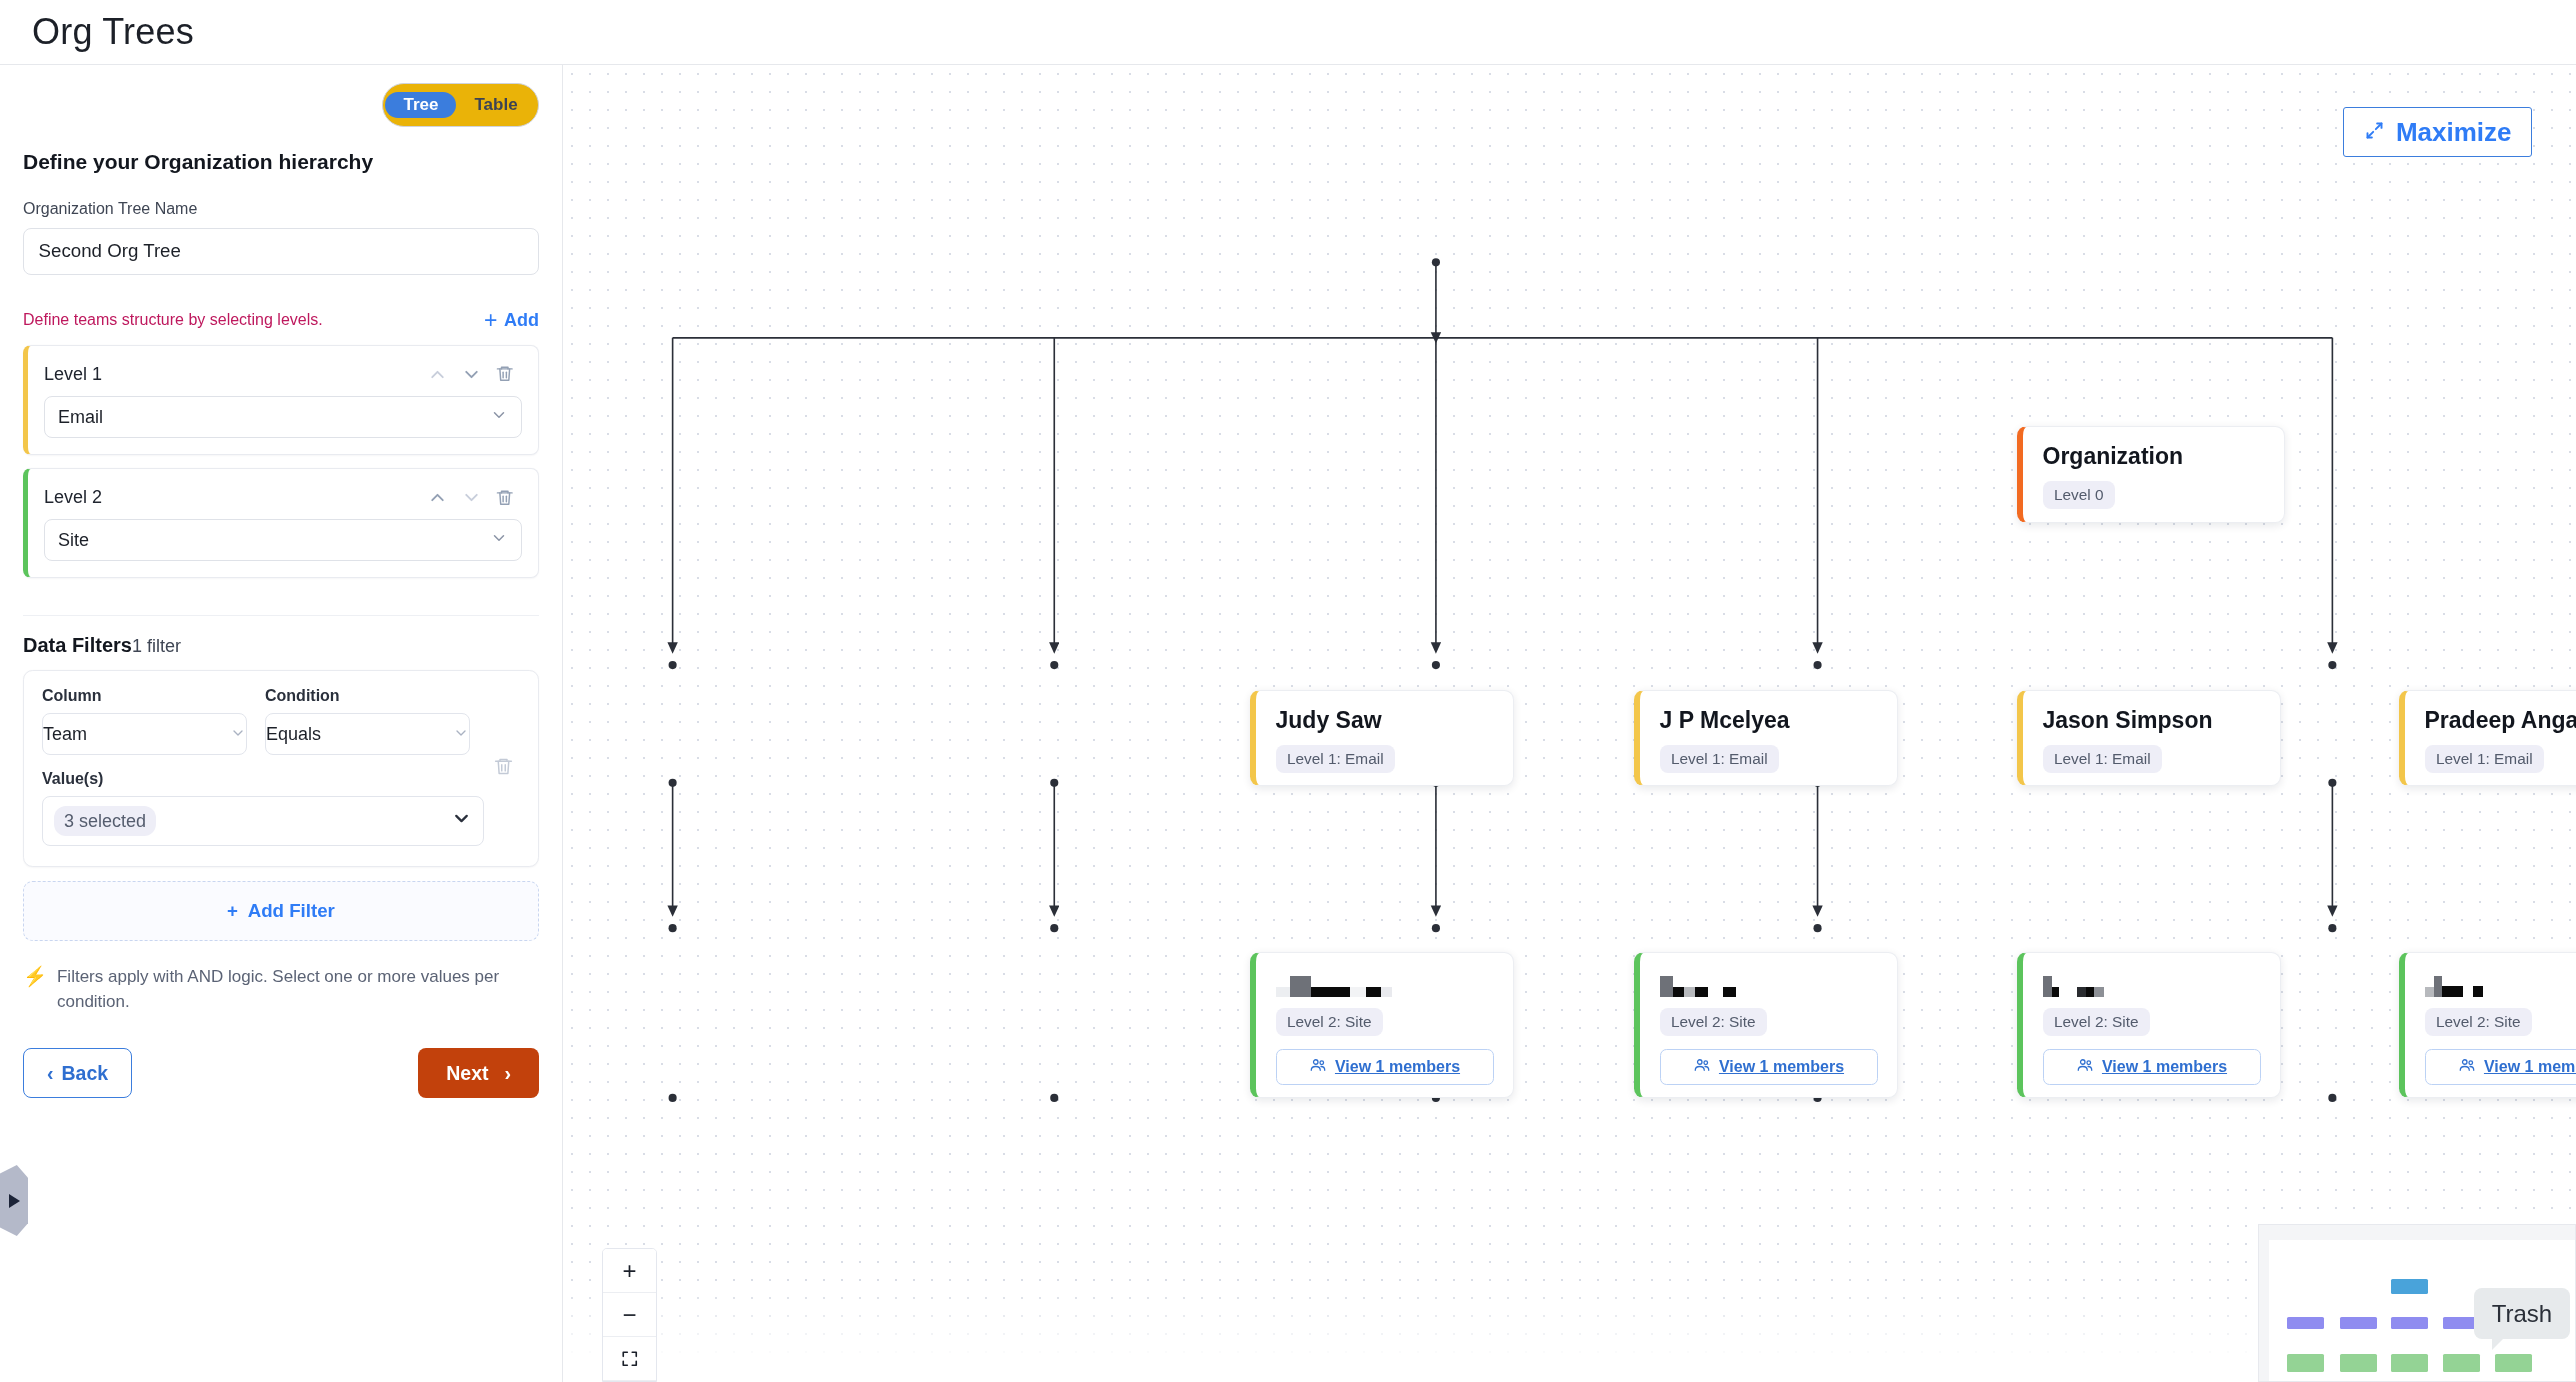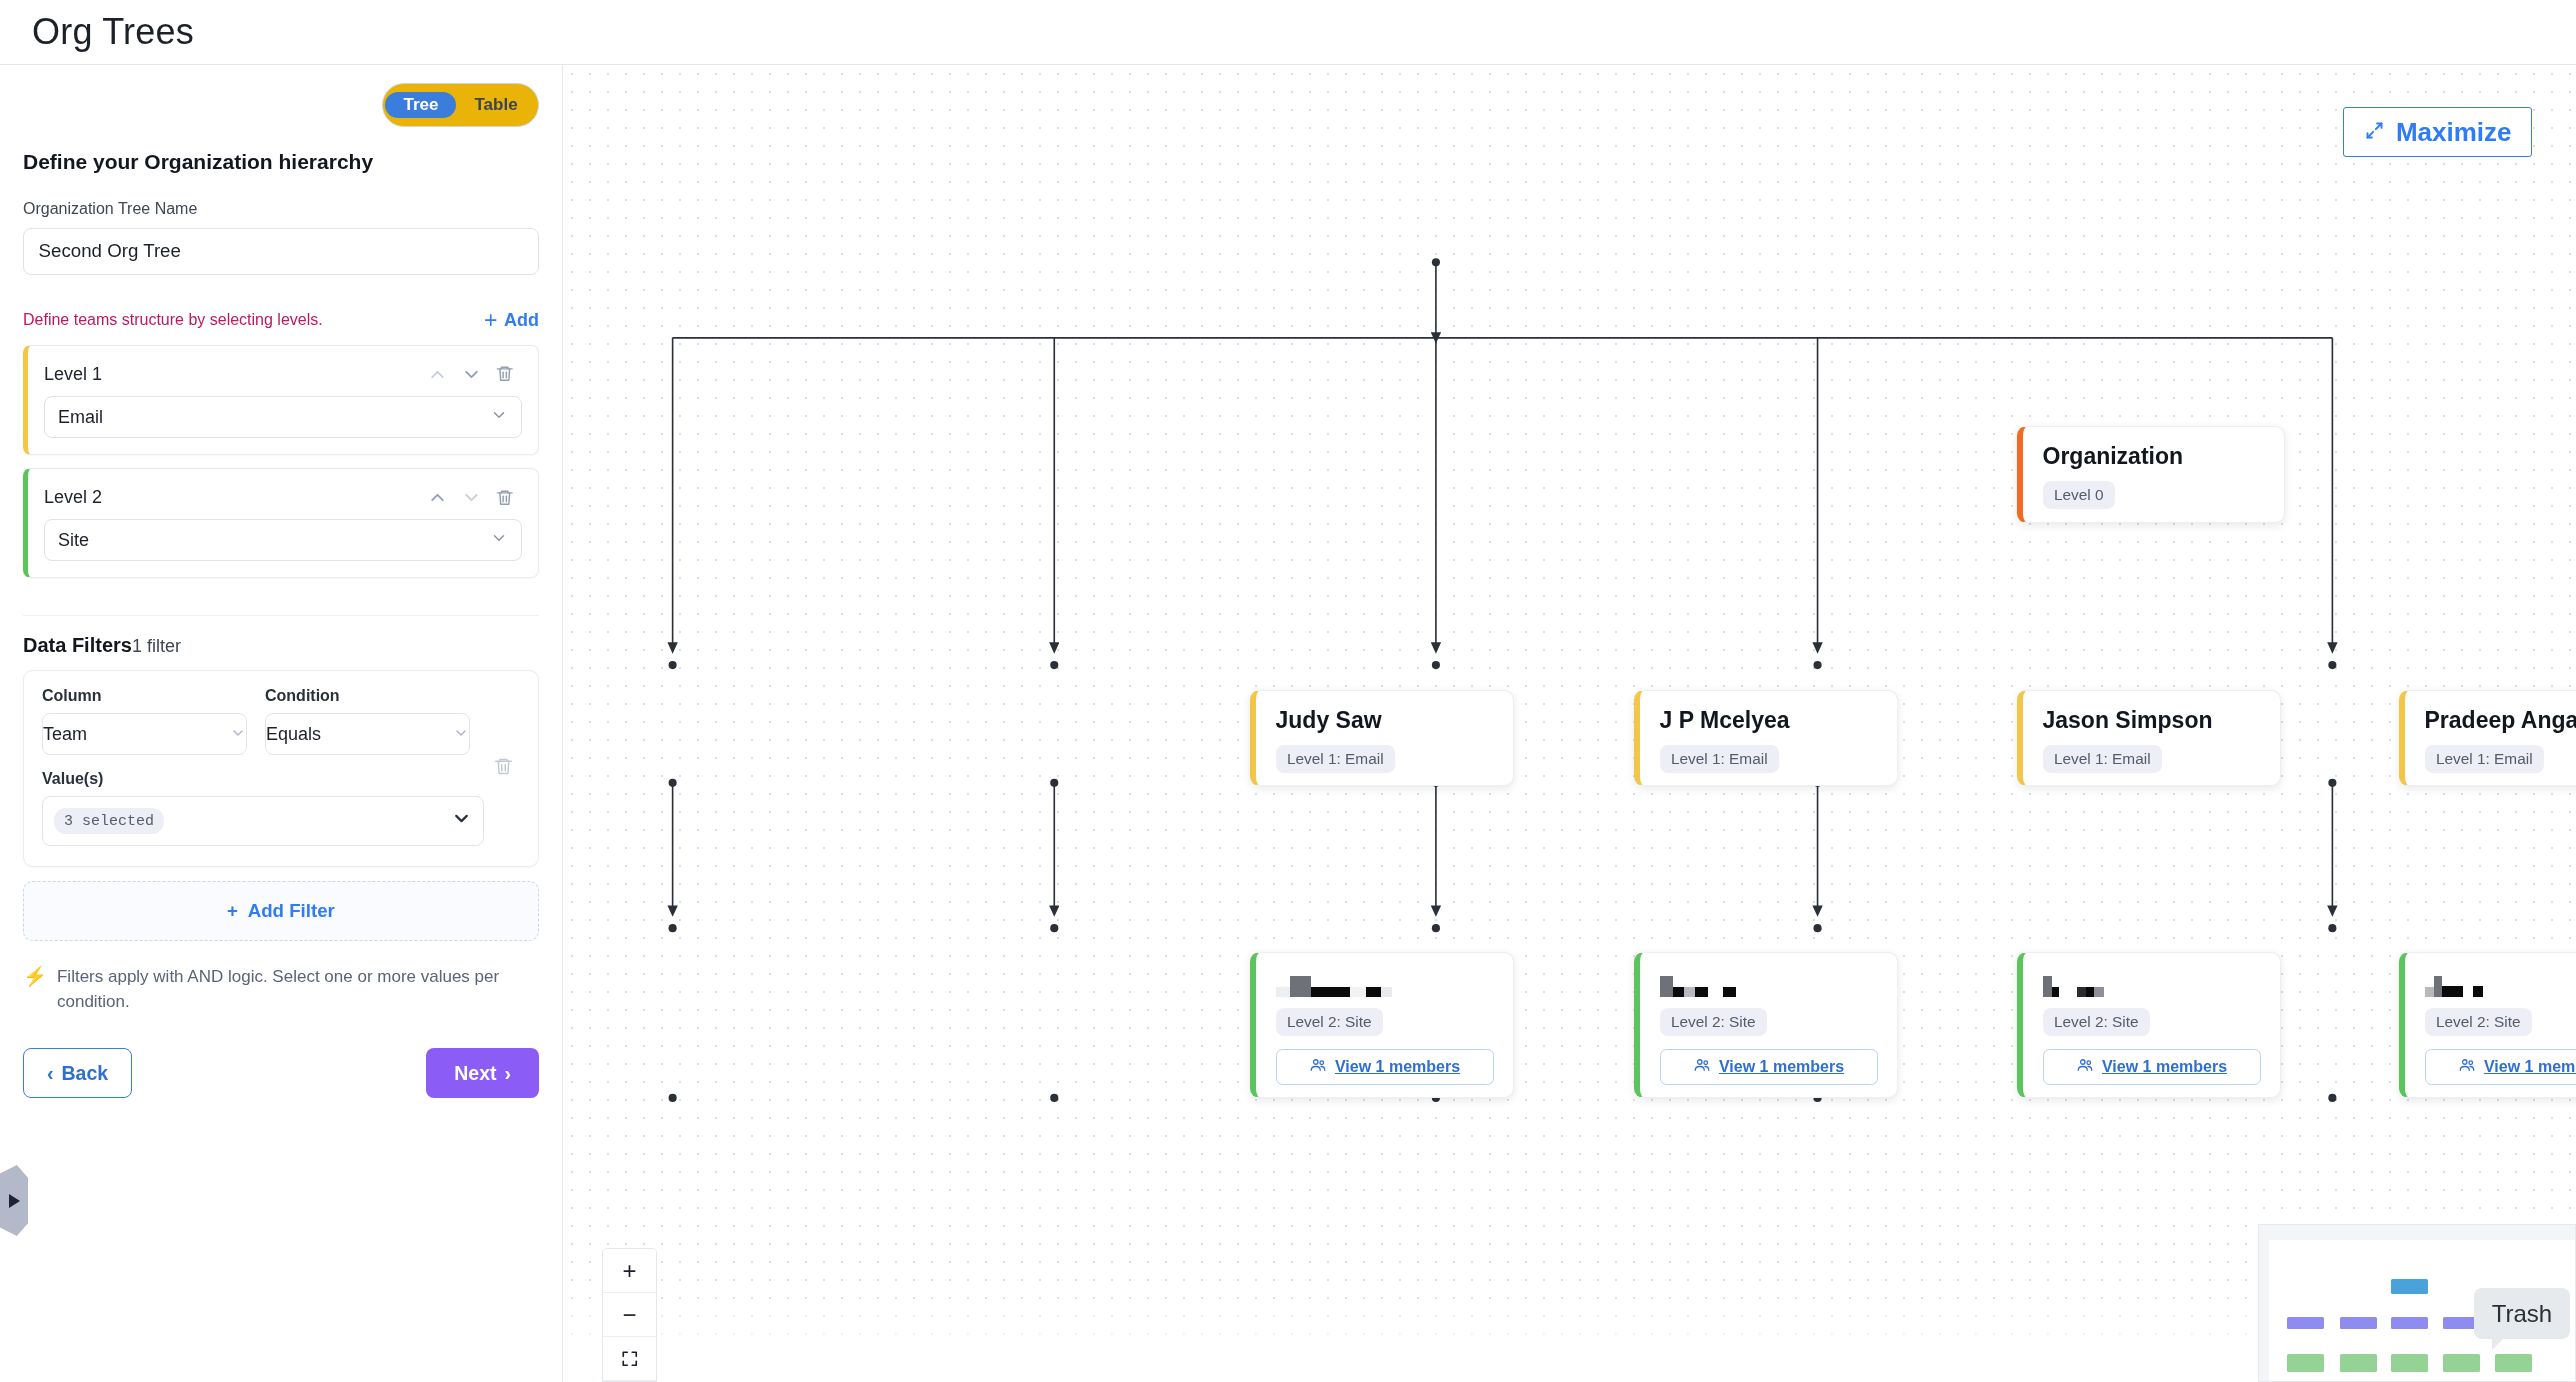--- a/index.html
+++ b/index.html
@@ -115,21 +115,21 @@
     width: 34px; height: 34px; display: flex; align-items: center; justify-content: center;
     color: #c3cad6; background: none; border: none; cursor: pointer;
   }
   .values-block { margin-top: 14.6px; }
   .values-box {
     margin-top: 8px; height: 50px; border: 0.8px solid #e2e5ec; border-radius: 8px;
     display: flex; align-items: center; padding: 0 11.4px; width: 442px; cursor: pointer; background: #fff;
   }
   .chip {
     background: #eeeef7; border-radius: 12px; padding: 4.9px 9.7px;
-    font-size: 15px; color: #555d6e; font-family: Liberation Mono, monospace;
+    font-size: 18px; color: #555d6e;
   }
   .values-box .chev { margin-left: auto; color: #2a303c; font-size: 18px; font-weight: bold; }
 
   .add-filter-btn {
     margin-top: 14.6px; width: 100%; height: 60px;
     border: 1.6px dashed #c9d6f0; border-radius: 9.7px; background: #fafbff;
     color: #2f7cf6; font-size: 18.7px; font-weight: bold; cursor: pointer;
     display: flex; align-items: center; justify-content: center; gap: 9.7px;
     font-family: "Liberation Sans", sans-serif;
   }
@@ -141,22 +141,22 @@
   .note .bolt { color: #f2b431; font-size: 19.5px; line-height: 1.2; }
 
   .nav-row { margin-top: 34px; display: flex; align-items: center; justify-content: space-between; }
   .btn-back {
     height: 50px; padding: 0 23px; border: 0.8px solid #3b7ddd; border-radius: 8px;
     background: #fff; color: #2f6fd0; font-size: 19.5px; font-weight: bold; cursor: pointer;
     display: inline-flex; align-items: center; gap: 8px; font-family: "Liberation Sans", sans-serif;
   }
   .btn-next {
     height: 50px; padding: 0 28px; border: none; border-radius: 8px;
-    background: #8b5cf6; color: #fff; font-size: 19.5px; font-weight: bold; cursor: pointer;
-    display: inline-flex; align-items: center; gap: 8px; font-family: "Liberation Sans", sans-serif;
+    background: #c2410c; color: #fff; font-size: 19.5px; font-weight: bold; cursor: pointer;
+    display: inline-flex; align-items: center; gap: 16px; font-family: "Liberation Sans", sans-serif;
   }
 
   .side-handle {
     position: absolute; left: 0; bottom: 146px;
     width: 28px; height: 71px; background: #b4b9c9;
     clip-path: polygon(0 12%, 60% 0, 100% 18%, 100% 82%, 60% 100%, 0 88%);
     display: flex; align-items: center; justify-content: center; cursor: pointer;
   }
   .side-handle .tri {
     width: 0; height: 0; border-left: 11.4px solid #1c2438;

